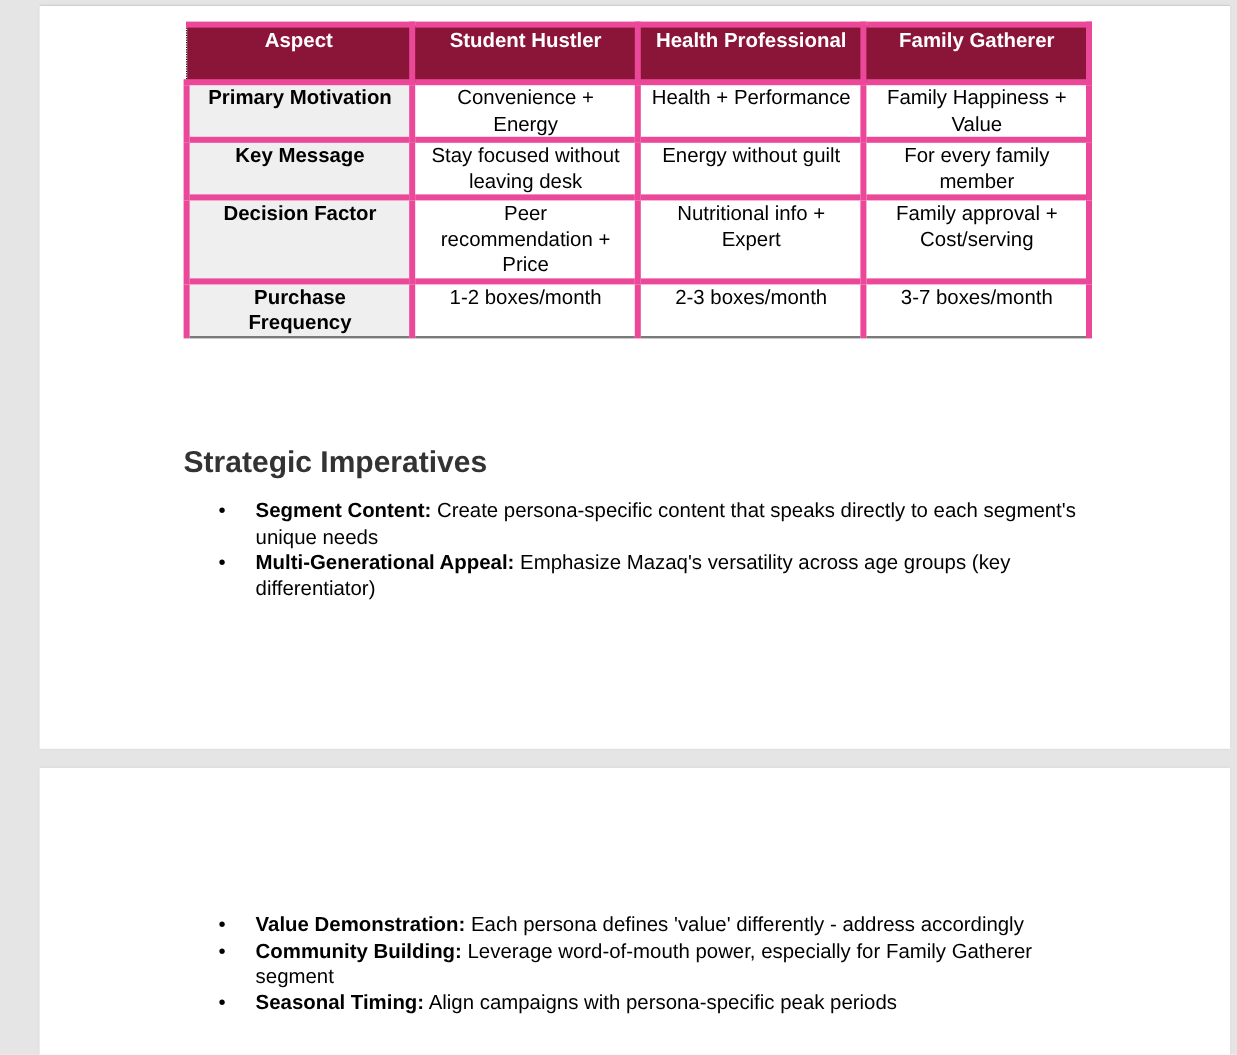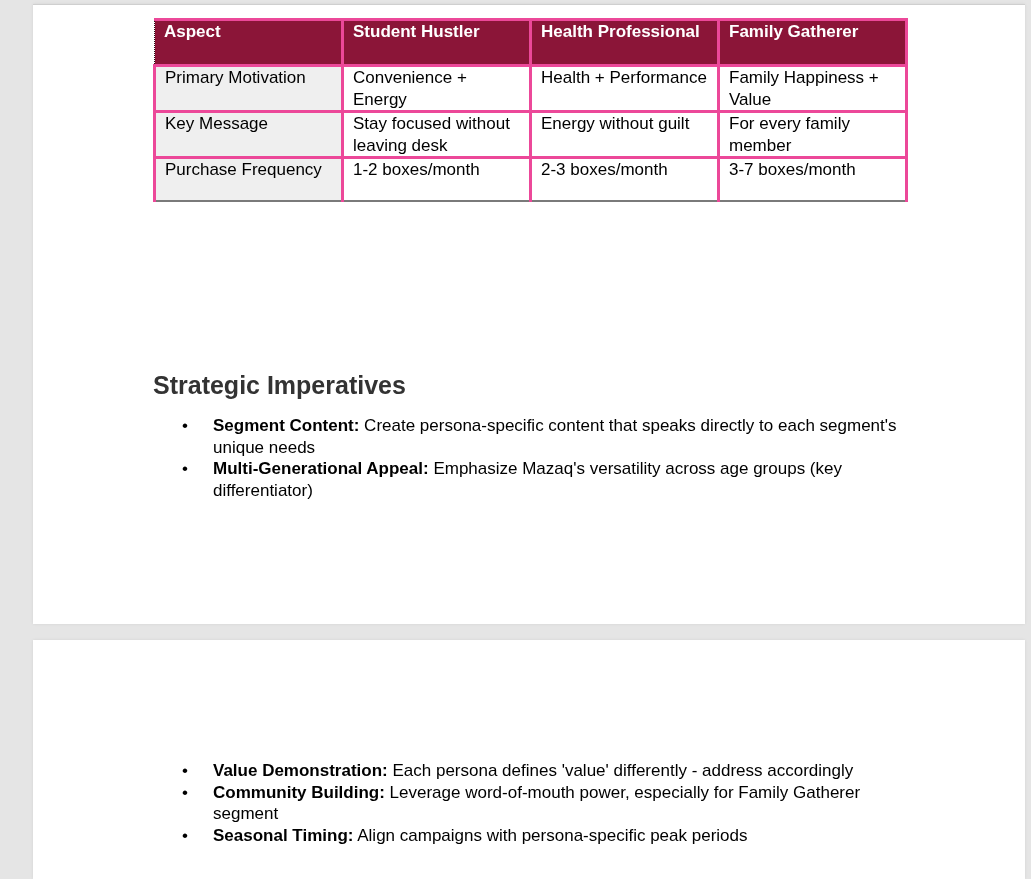--- a/index.html
+++ b/index.html
@@ -23,36 +23,36 @@
     position: absolute;
     left: 120px; top: 13px;
     width: 753px;
     border-collapse: collapse;
     table-layout: fixed;
     font-size: 17px;
     line-height: 21.5px;
   }
   table.persona col { width: 188px; }
   table.persona th, table.persona td {
-    border: 3px solid #ec4899;
+    border: 5px solid #ec4899;
     vertical-align: top;
-    text-align: left;
+    text-align: center;
     padding: 0 8px 0 9px;
   }
   table.persona td { border-bottom: 2px solid #7a7a7a; }
   table.persona th {
     background: #8b1538;
     color: #ffffff;
     font-weight: bold;
     height: 43px;
     border-left: 1px dotted #2a0a12;
   }
   table.persona td.rowhead {
     background: #efefef;
-    font-weight: normal;
+    font-weight: bold;
   }
   table.persona tr.r1 td { height: 41px; }
   table.persona tr.r2 td { height: 41px; }
   table.persona tr.r3 td { height: 41px; }
   table.persona tr.r4 td { height: 62px; }
   table.persona tr.r5 td { height: 41px; }
 
   h2.section {
     position: absolute;
     left: 120px; top: 366px;
@@ -119,20 +119,26 @@
         <td>Convenience + Energy</td>
         <td>Health + Performance</td>
         <td>Family Happiness + Value</td>
       </tr>
       <tr class="r3">
         <td class="rowhead">Key Message</td>
         <td>Stay focused without leaving desk</td>
         <td>Energy without guilt</td>
         <td>For every family member</td>
       </tr>
+      <tr class="r4">
+        <td class="rowhead">Decision Factor</td>
+        <td>Peer recommendation + Price</td>
+        <td>Nutritional info + Expert</td>
+        <td>Family approval + Cost/serving</td>
+      </tr>
       <tr class="r5">
         <td class="rowhead">Purchase Frequency</td>
         <td>1-2 boxes/month</td>
         <td>2-3 boxes/month</td>
         <td>3-7 boxes/month</td>
       </tr>
     </tbody>
   </table>
 
   <h2 class="section">Strategic Imperatives</h2>

